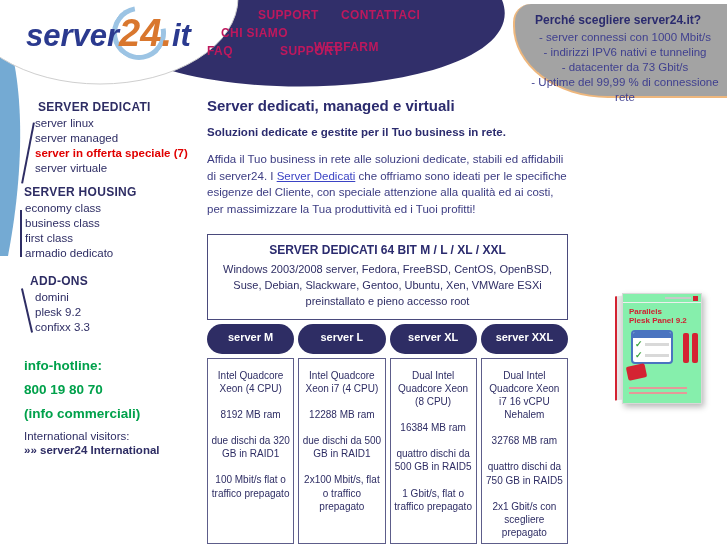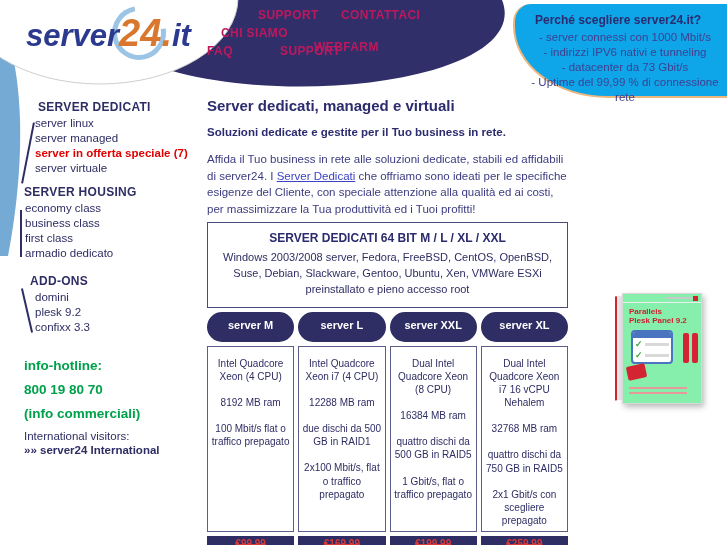--- a/index.html
+++ b/index.html
@@ -16,21 +16,21 @@
   .logo .w3 { font-size:38px; color:#d9772e; }
   .logo .w4 { font-size:31px; color:#2b3a8f; }
   .logo-ring { position:absolute; left:112px; top:6px; width:54px; height:54px; border:5px solid #9cc4e4;
                border-radius:50%; border-top-color:transparent; transform:rotate(35deg); z-index:3; }
 
   .nav-link { position:absolute; z-index:5; font-size:12px; font-weight:bold; color:#be185d;
               letter-spacing:.4px; text-decoration:none; cursor:pointer; }
 
   
   .promo { position:absolute; z-index:2; left:513px; top:4px; width:214px; height:94px;
-           background:#0ea5e9; border-left:2px solid #eeb77d; border-bottom:2px solid #eeb77d;
+           background:#a3a3a3; border-left:2px solid #eeb77d; border-bottom:2px solid #eeb77d;
            border-radius:18px 0 0 95px / 18px 0 0 72px; padding:9px 8px 0 16px; }
   .promo-title { font-size:12px; font-weight:bold; color:#2b2b6e; margin-bottom:3px; padding-left:4px; }
   .promo-bullet { font-size:11.5px; color:#3f3f8f; line-height:1.3; text-align:center; }
 
   
   .sidebar { position:absolute; z-index:2; left:24px; top:100px; width:178px; }
   .side-sec-title { font-size:12px; font-weight:bold; letter-spacing:.3px; color:#2e2d64; margin-bottom:2px; }
   .side-item { font-size:11.5px; color:#2e2d64; line-height:15px; cursor:pointer; }
   .side-item.hot { color:#e00000; font-weight:bold; }
   .sec1 .side-sec-title { margin-left:14px; }
@@ -45,21 +45,21 @@
   .curve3 { left:26px; top:288px; height:45px; transform:rotate(-13deg); }
   .hotline { margin-top:23px; }
   .hotline div { font-size:13.5px; font-weight:bold; color:#00a14b; margin-bottom:9px; }
   .intl-label { font-size:11.5px; color:#2e2d64; margin-bottom:2px; }
   .intl-link { font-size:11.5px; font-weight:bold; color:#2e2d64; cursor:pointer; }
 
   
   .main { position:absolute; z-index:1; left:207px; top:97px; width:361px; }
   .main h1 { font-size:15px; font-weight:bold; color:#2b2b6e; margin-bottom:12px; }
   .subtitle { font-size:11.5px; font-weight:bold; color:#2b2b6e; margin-bottom:13px; }
-  .para { font-size:11.5px; color:#3c3c82; line-height:1.45; margin-bottom:4px; }
+  .para { font-size:11.5px; color:#3c3c82; line-height:1.45; margin-bottom:16px; }
   .para a { color:#3b43c4; text-decoration:underline; cursor:pointer; }
 
   .ptable { display:grid; grid-template-columns:repeat(4,1fr); gap:4px; width:361px; }
   .tinfo { grid-column:1 / -1; border:1px solid #4a4a7c; text-align:center; padding:8px 8px 9px; }
   .tinfo .ttitle { font-size:12px; font-weight:bold; color:#2b2b6e; margin-bottom:5px; }
   .tinfo .tos { font-size:11px; color:#2e2d64; line-height:1.45; }
   .thead { background:#2e2d64; color:#fff; font-size:11px; font-weight:bold; text-align:center;
            padding-top:7px; height:30px; cursor:pointer;border-radius:15px; }
   .tbody { border:1px solid #5d5d8a; text-align:center; font-size:10px; line-height:1.32;
            color:#2e2d64; padding:10px 3px 4px; min-height:158px; }
@@ -165,26 +165,27 @@
 
     <div class="ptable">
       <div class="tinfo">
         <div class="ttitle">SERVER DEDICATI 64 BIT M / L / XL / XXL</div>
         <div class="tos"><span>Windows 2003/2008 server, Fedora, FreeBSD, CentOS, OpenBSD, Suse, Debian, Slackware, Gentoo, Ubuntu, Xen, VMWare ESXi</span><br>
           <span>preinstallato e pieno accesso root</span></div>
       </div>
 
       <div class="thead">server M</div>
       <div class="thead">server L</div>
+      <div class="thead">server XL</div>
       <div class="thead">server XXL</div>
-      <div class="thead">server XL</div>
 
       <div class="tbody">
         <div class="spec">Intel Quadcore Xeon (4 CPU)</div>
         <div class="spec">8192 MB ram</div>
+        <div class="spec">due dischi da 320 GB in RAID1</div>
         <div class="spec">100 Mbit/s flat o traffico prepagato</div>
       </div>
       <div class="tbody">
         <div class="spec">Intel Quadcore Xeon i7 (4 CPU)</div>
         <div class="spec">12288 MB ram</div>
         <div class="spec">due dischi da 500 GB in RAID1</div>
         <div class="spec">2x100 Mbit/s, flat o traffico prepagato</div>
       </div>
       <div class="tbody">
         <div class="spec">Dual Intel Quadcore Xeon (8 CPU)</div>

